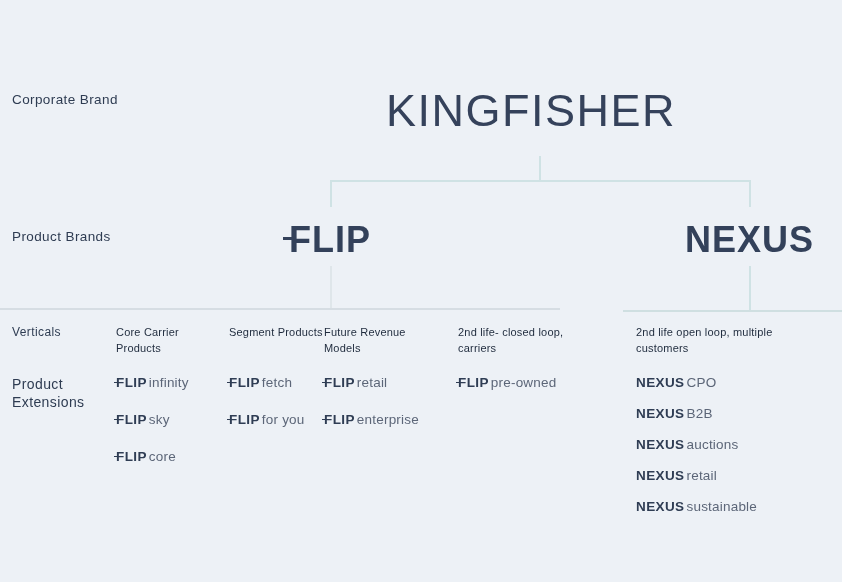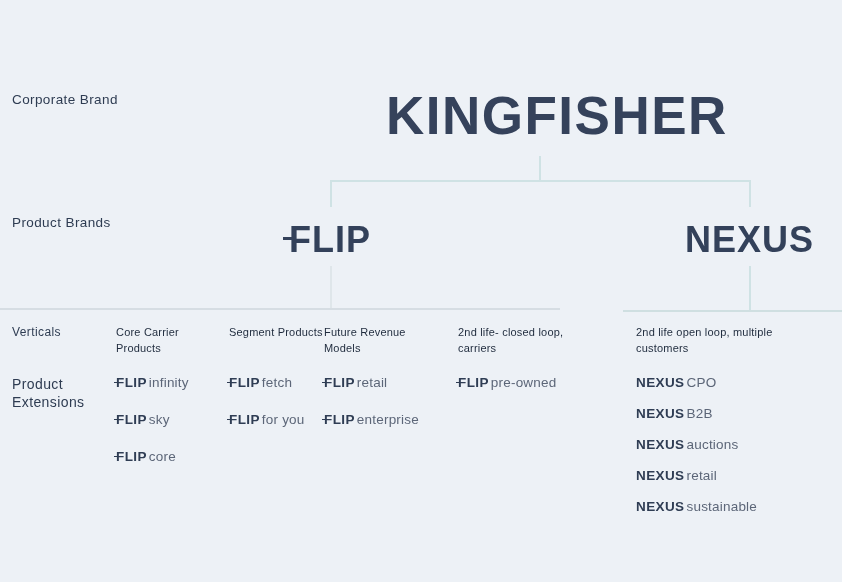--- a/index.html
+++ b/index.html
@@ -19,31 +19,31 @@
 
   
   .row-label {
     position: absolute;
     left: 12px;
     font-size: 13.5px;
     letter-spacing: 0.4px;
     color: #2e3c52;
   }
   #lbl-corporate   { top: 92px; }
-  #lbl-products    { top: 215px; }
+  #lbl-products    { top: 229px; }
   #lbl-verticals   { top: 325px; font-size: 12px; }
   #lbl-extensions  { top: 375px; font-size: 14px; width: 100px; line-height: 1.3; }
 
   
   .kingfisher {
     position: absolute;
     left: 386px;
     top: 85px;
-    font-size: 53px;
-    font-weight: 700;
+    font-size: 45px;
+    font-weight: 400;
     letter-spacing: 1.5px;
     color: #35425b;
     white-space: nowrap;
   }
   .brand-big {
     position: absolute;
     top: 219px;
     font-size: 36px;
     font-weight: 700;
     letter-spacing: 1px;

